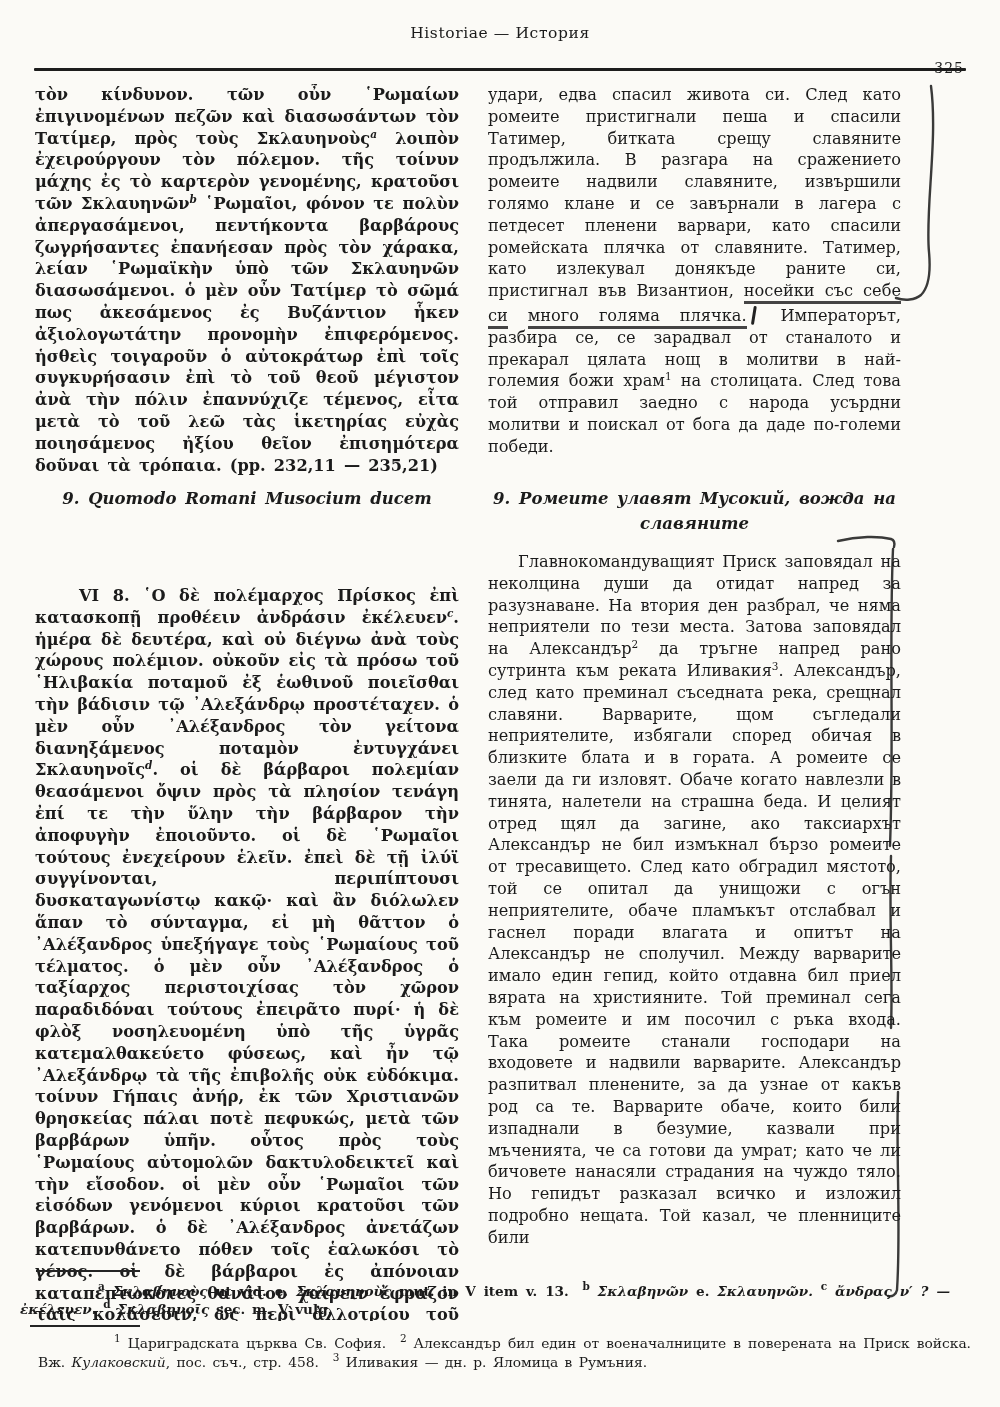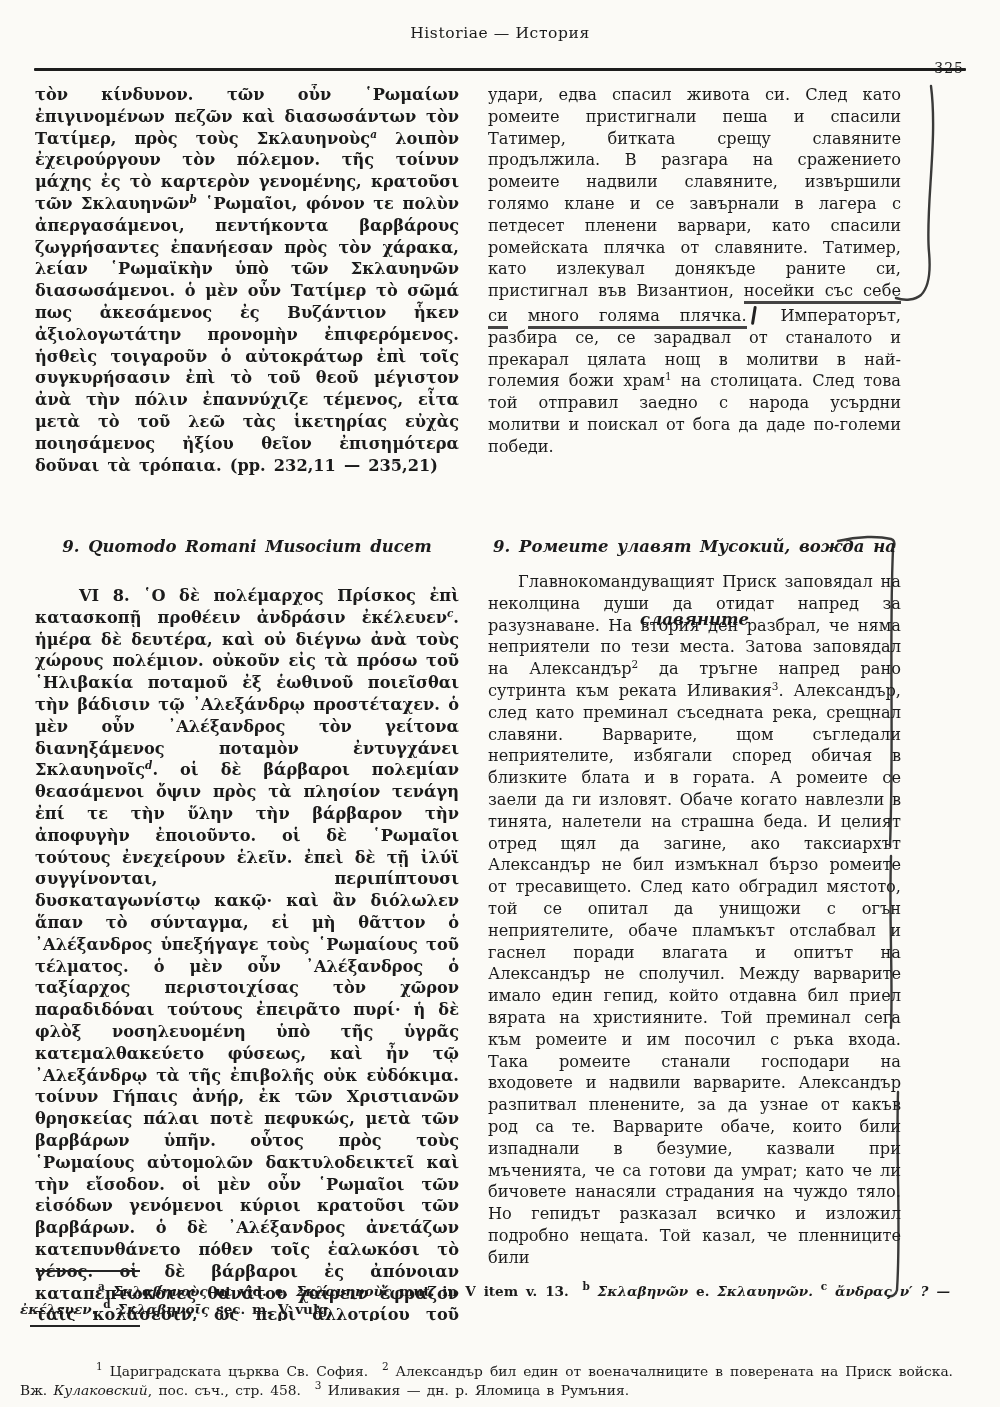--- a/index.html
+++ b/index.html
@@ -31,29 +31,29 @@
     text-align:justify;
     font-size:16.2px;
     line-height:21.8px;
     word-spacing:2.5px;
   }
   .col-left{left:35px;width:424px;font-weight:bold;}
   .col-right{left:488px;width:413px;}
   .block-par1{top:84px;height:400px;overflow:hidden;}
   .block-par2{top:551px;height:736px;overflow:hidden;}
   .indent-greek{text-indent:44px;margin-top:34px;}
-  .indent-cyr{text-indent:30px;margin-top:20px;}
+  .indent-cyr{text-indent:30px;}
   .heading{
     position:absolute;top:486px;
     text-align:center;
     font-style:italic;font-weight:bold;
     font-size:16.5px;line-height:25px;
     word-spacing:3px;
   }
-  .heading div{white-space:nowrap;margin-top:48px;}
+  .heading div{white-space:nowrap;}
   sup.fnmark{
     font-size:10.5px;line-height:0;vertical-align:super;
     letter-spacing:0;word-spacing:0;
   }
   .pen-underline{
     box-shadow:0 3px 0 rgba(28,28,28,.82);
     padding-bottom:1px;
   }
   .pen-bracket{
     display:inline-block;width:3px;height:19px;
@@ -66,23 +66,23 @@
   }
   .apparatus{
     position:absolute;left:20px;top:1282px;width:930px;
     font-size:13.6px;line-height:18px;
     text-indent:78px;text-align:justify;word-spacing:2px;font-weight:bold;
   }
   .fn-rule-2{
     position:absolute;left:30px;top:1325px;width:110px;height:2px;background:#242424;
   }
   .notes{
-    position:absolute;left:20px;top:1334px;width:933px;
+    position:absolute;left:38px;top:1334px;width:933px;
     font-size:13.8px;line-height:19px;
-    text-indent:76px;text-align:justify;word-spacing:2px;margin-top:28px;
+    text-indent:76px;text-align:justify;word-spacing:2px;
   }
   .i{font-style:italic;}
   .pen-overlay{
     position:absolute;inset:0;width:1000px;height:1407px;
     pointer-events:none;
   }
   .pen-overlay path{
     fill:none;stroke:#1f1f1f;stroke-width:2.4;
     stroke-linecap:round;opacity:.88;
   }

